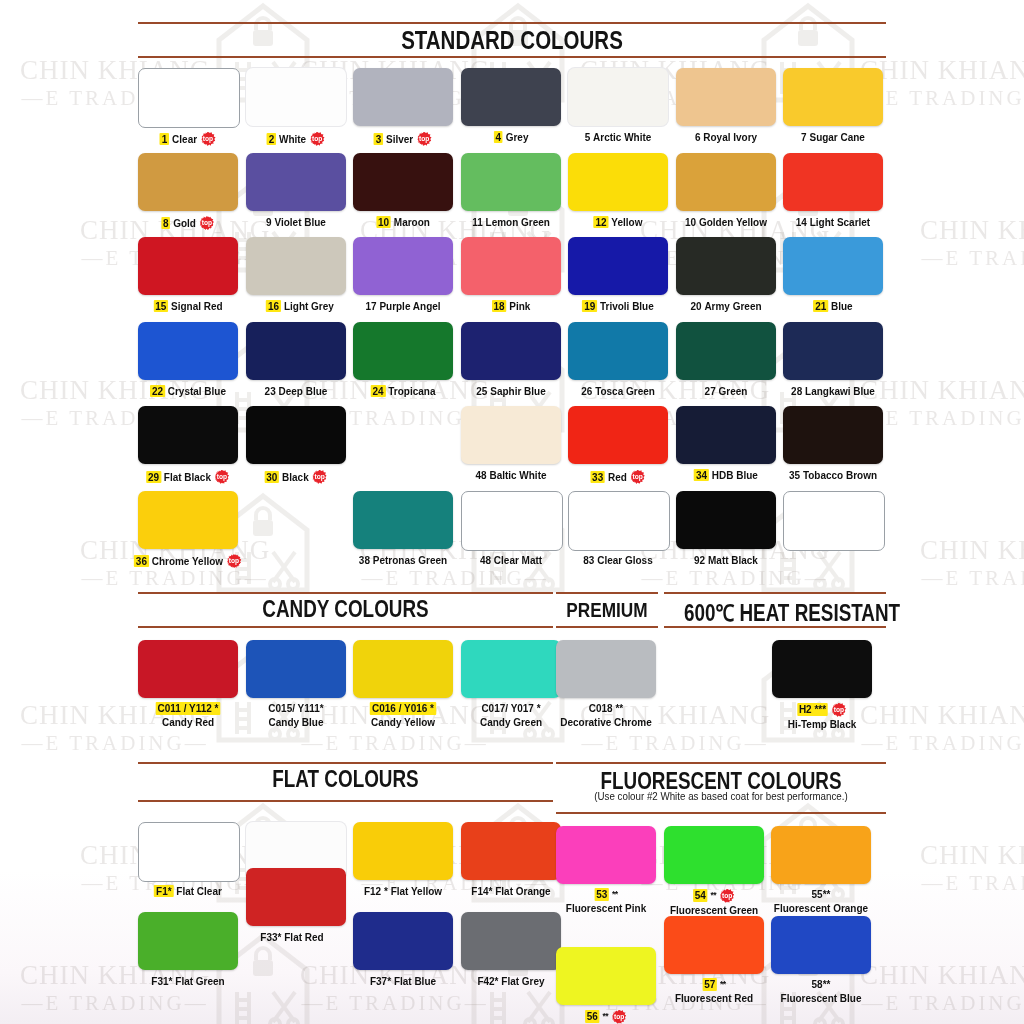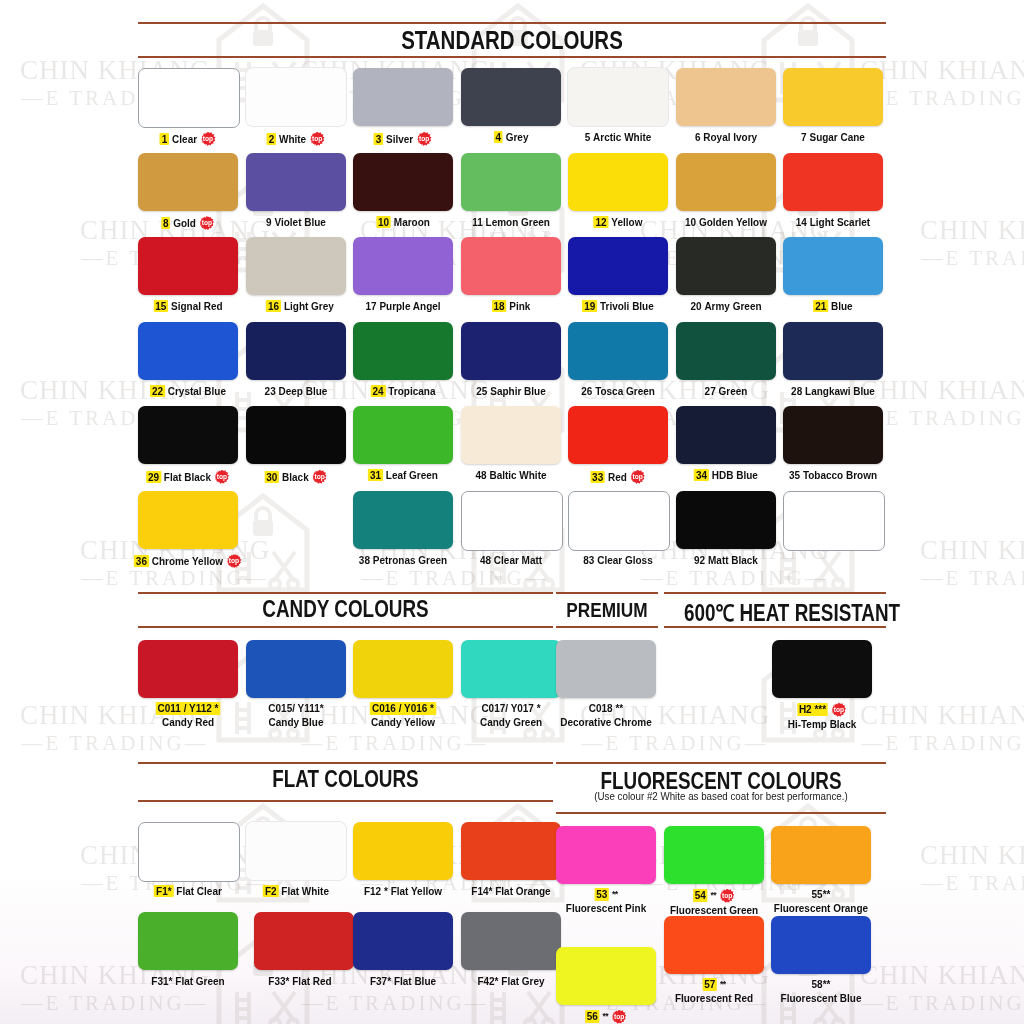--- a/index.html
+++ b/index.html
@@ -695,29 +695,20 @@
             <span class="code">30</span>
             <span>Black</span>
             <span class="topbadge">
               <span class="b1"></span>
               <span class="b2"></span>
               <span class="t">top</span>
             </span>
           </div>
         </div>
       </div>
-      <div class="cell" style="left: 353px; top: 406px; width: 100px; height: 78px;">
-        <div class="chip" style="left: 0px; top: 0px; width: 100px; height: 58px; background: rgb(60, 183, 42);"></div>
-        <div class="lab center" style="left: 0px; top: 63px; width: 100%; justify-content: center;">
-          <div class="row">
-            <span class="code">31</span>
-            <span>Leaf Green</span>
-          </div>
-        </div>
-      </div>
       <div class="cell" style="left: 460.5px; top: 406px; width: 100px; height: 78px;">
         <div class="chip" style="left: 0px; top: 0px; width: 100px; height: 58px; background: rgb(247, 234, 214);"></div>
         <div class="lab center" style="left: 0px; top: 63px; width: 100%; justify-content: center;">
           <div class="row">
             <span class="code plain">48</span>
             <span>Baltic White</span>
           </div>
         </div>
       </div>
       <div class="cell" style="left: 568px; top: 406px; width: 100px; height: 78px;">
@@ -914,21 +905,21 @@
       </div>
       <div class="cell" style="left: 138px; top: 912px; width: 100px; height: 80px;">
         <div class="chip" style="left: 0px; top: 0px; width: 100px; height: 58px; background: rgb(74, 175, 42);"></div>
         <div class="lab center" style="left: 0px; top: 63px; width: 100%; justify-content: center;">
           <div class="row">
             <span class="code plain">F31*</span>
             <span>Flat Green</span>
           </div>
         </div>
       </div>
-      <div class="cell" style="left: 245.5px; top: 912px; width: 92px; height: 80px; margin-left: 8px;">
+      <div class="cell" style="left: 245.5px; top: 868px; width: 92px; height: 80px;">
         <div class="chip" style="left: 0px; top: 0px; width: 100px; height: 58px; background: rgb(207, 35, 35);"></div>
         <div class="lab center" style="left: 0px; top: 63px; width: 100%; justify-content: center;">
           <div class="row">
             <span class="code plain">F33*</span>
             <span>Flat Red</span>
           </div>
         </div>
       </div>
       <div class="cell" style="left: 353px; top: 912px; width: 100px; height: 80px;">
         <div class="chip" style="left: 0px; top: 0px; width: 100px; height: 58px; background: rgb(31, 44, 140);"></div>

